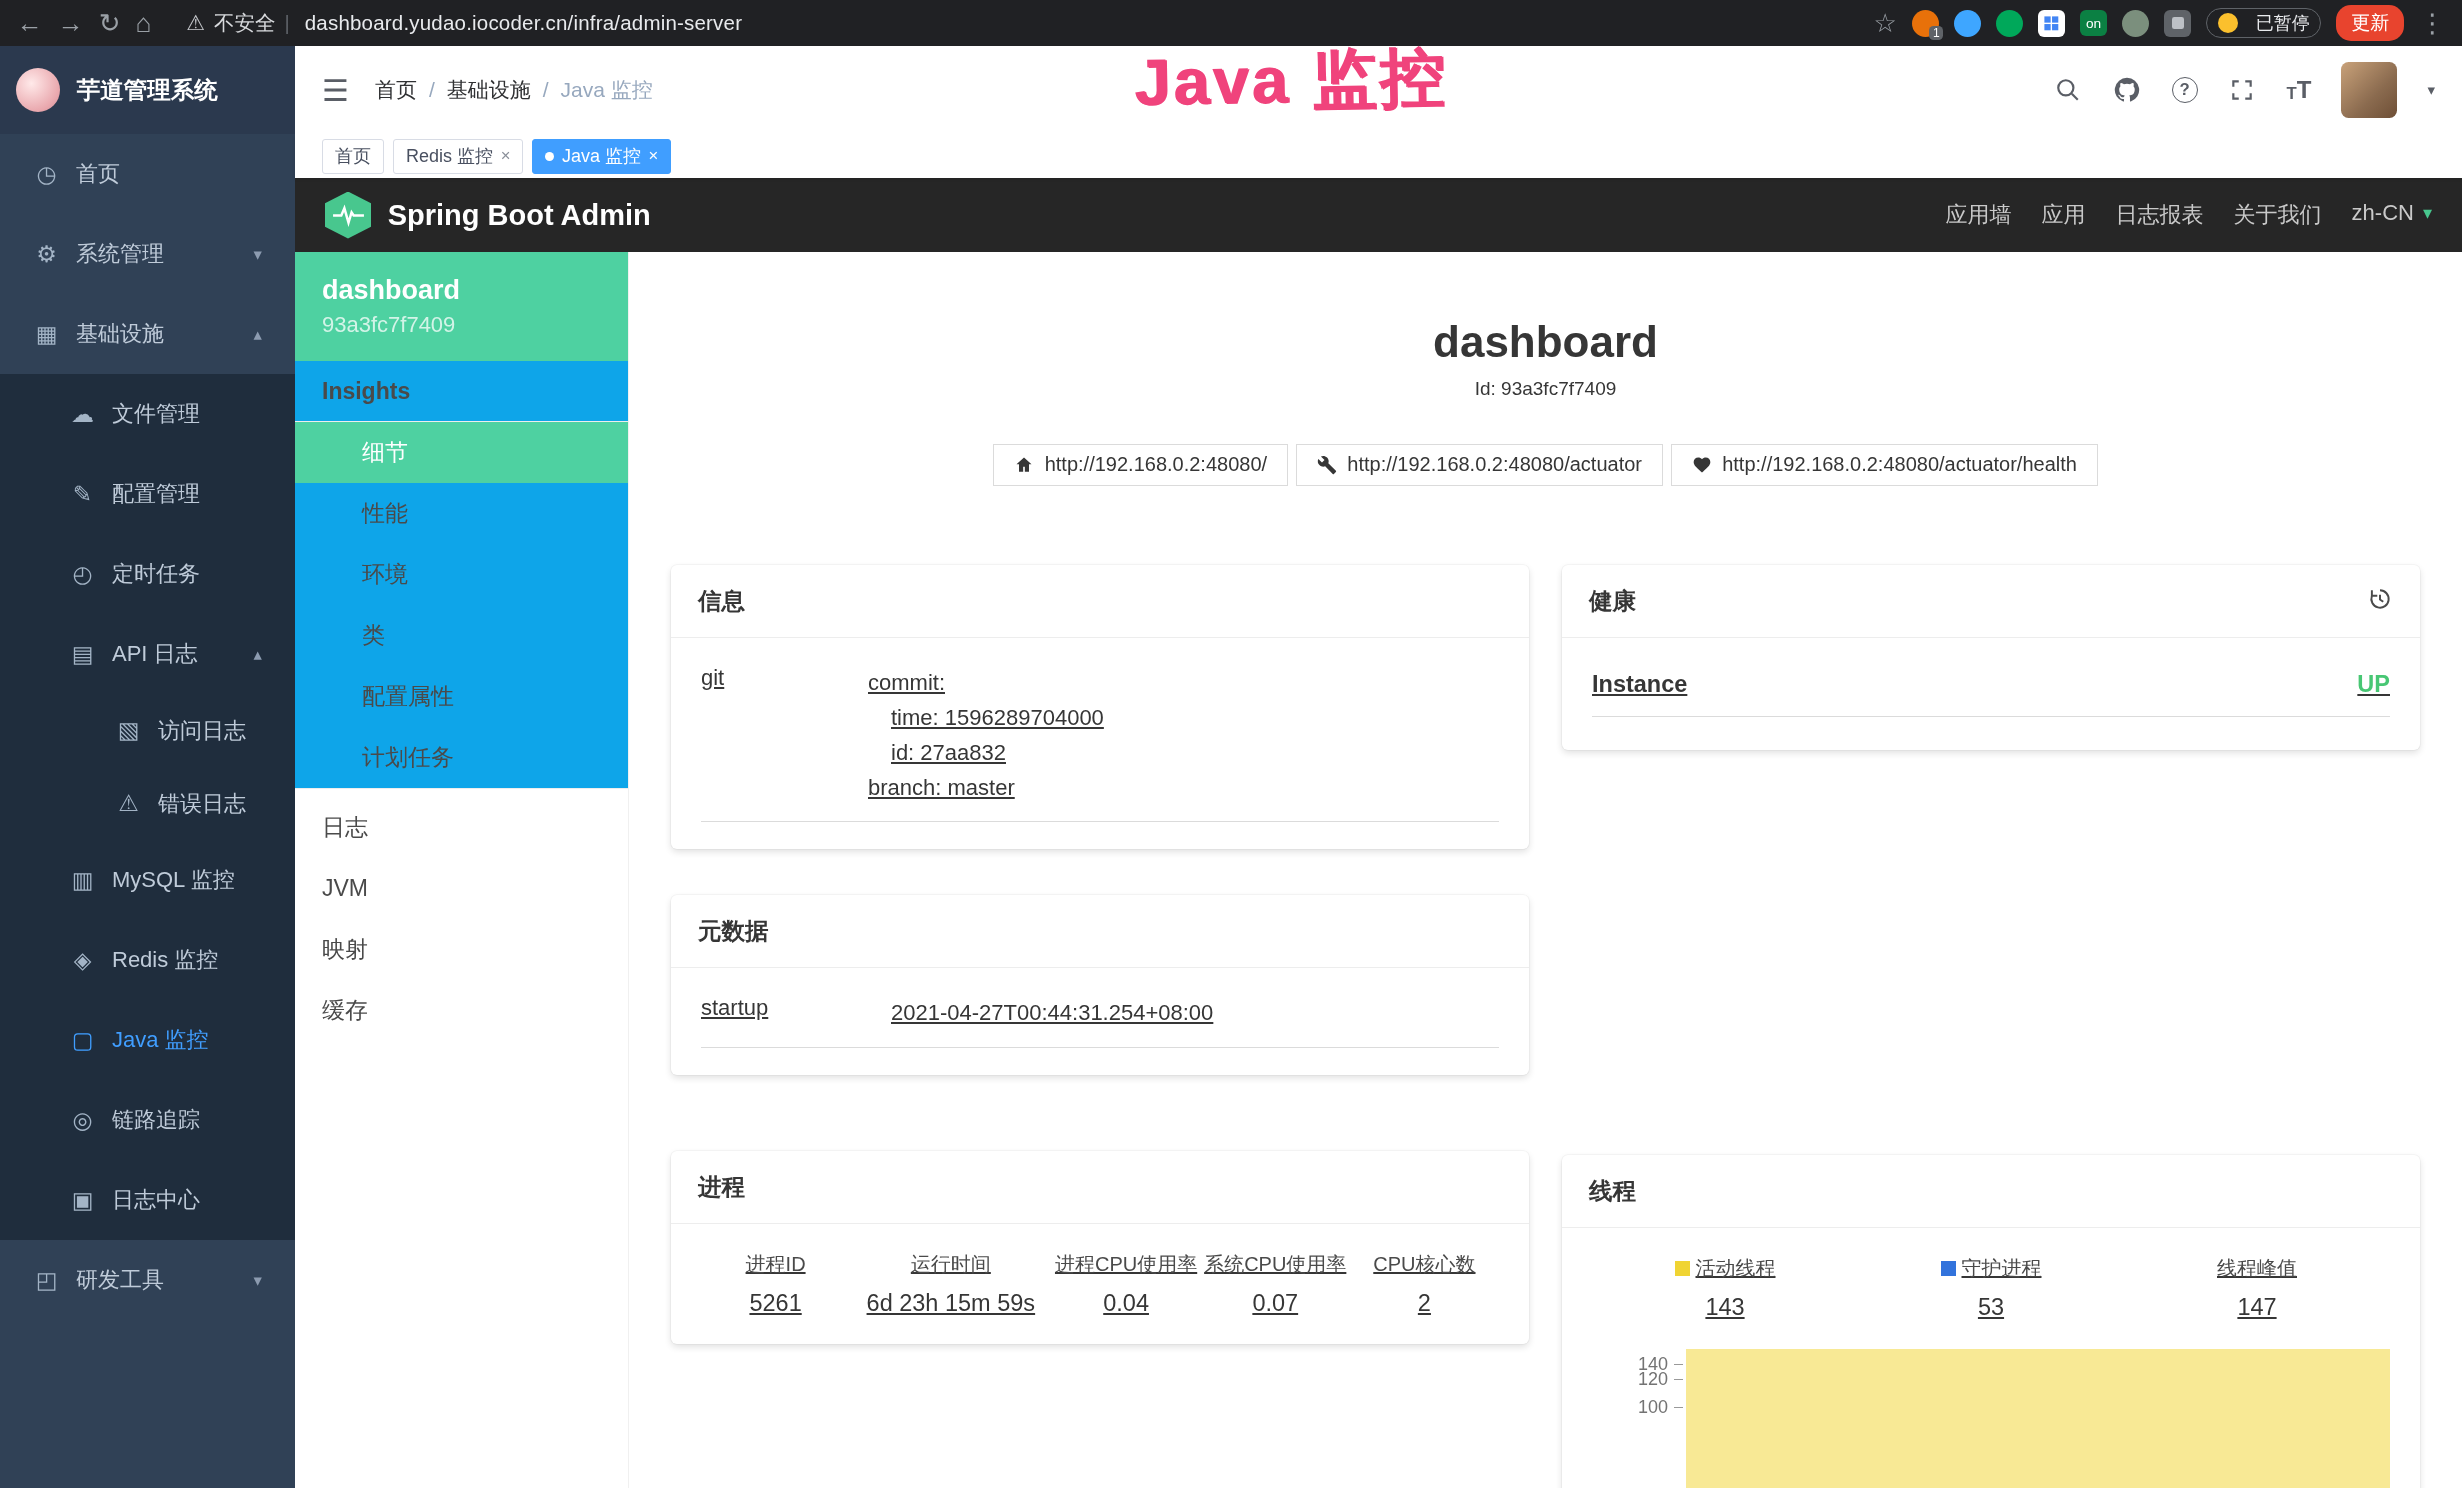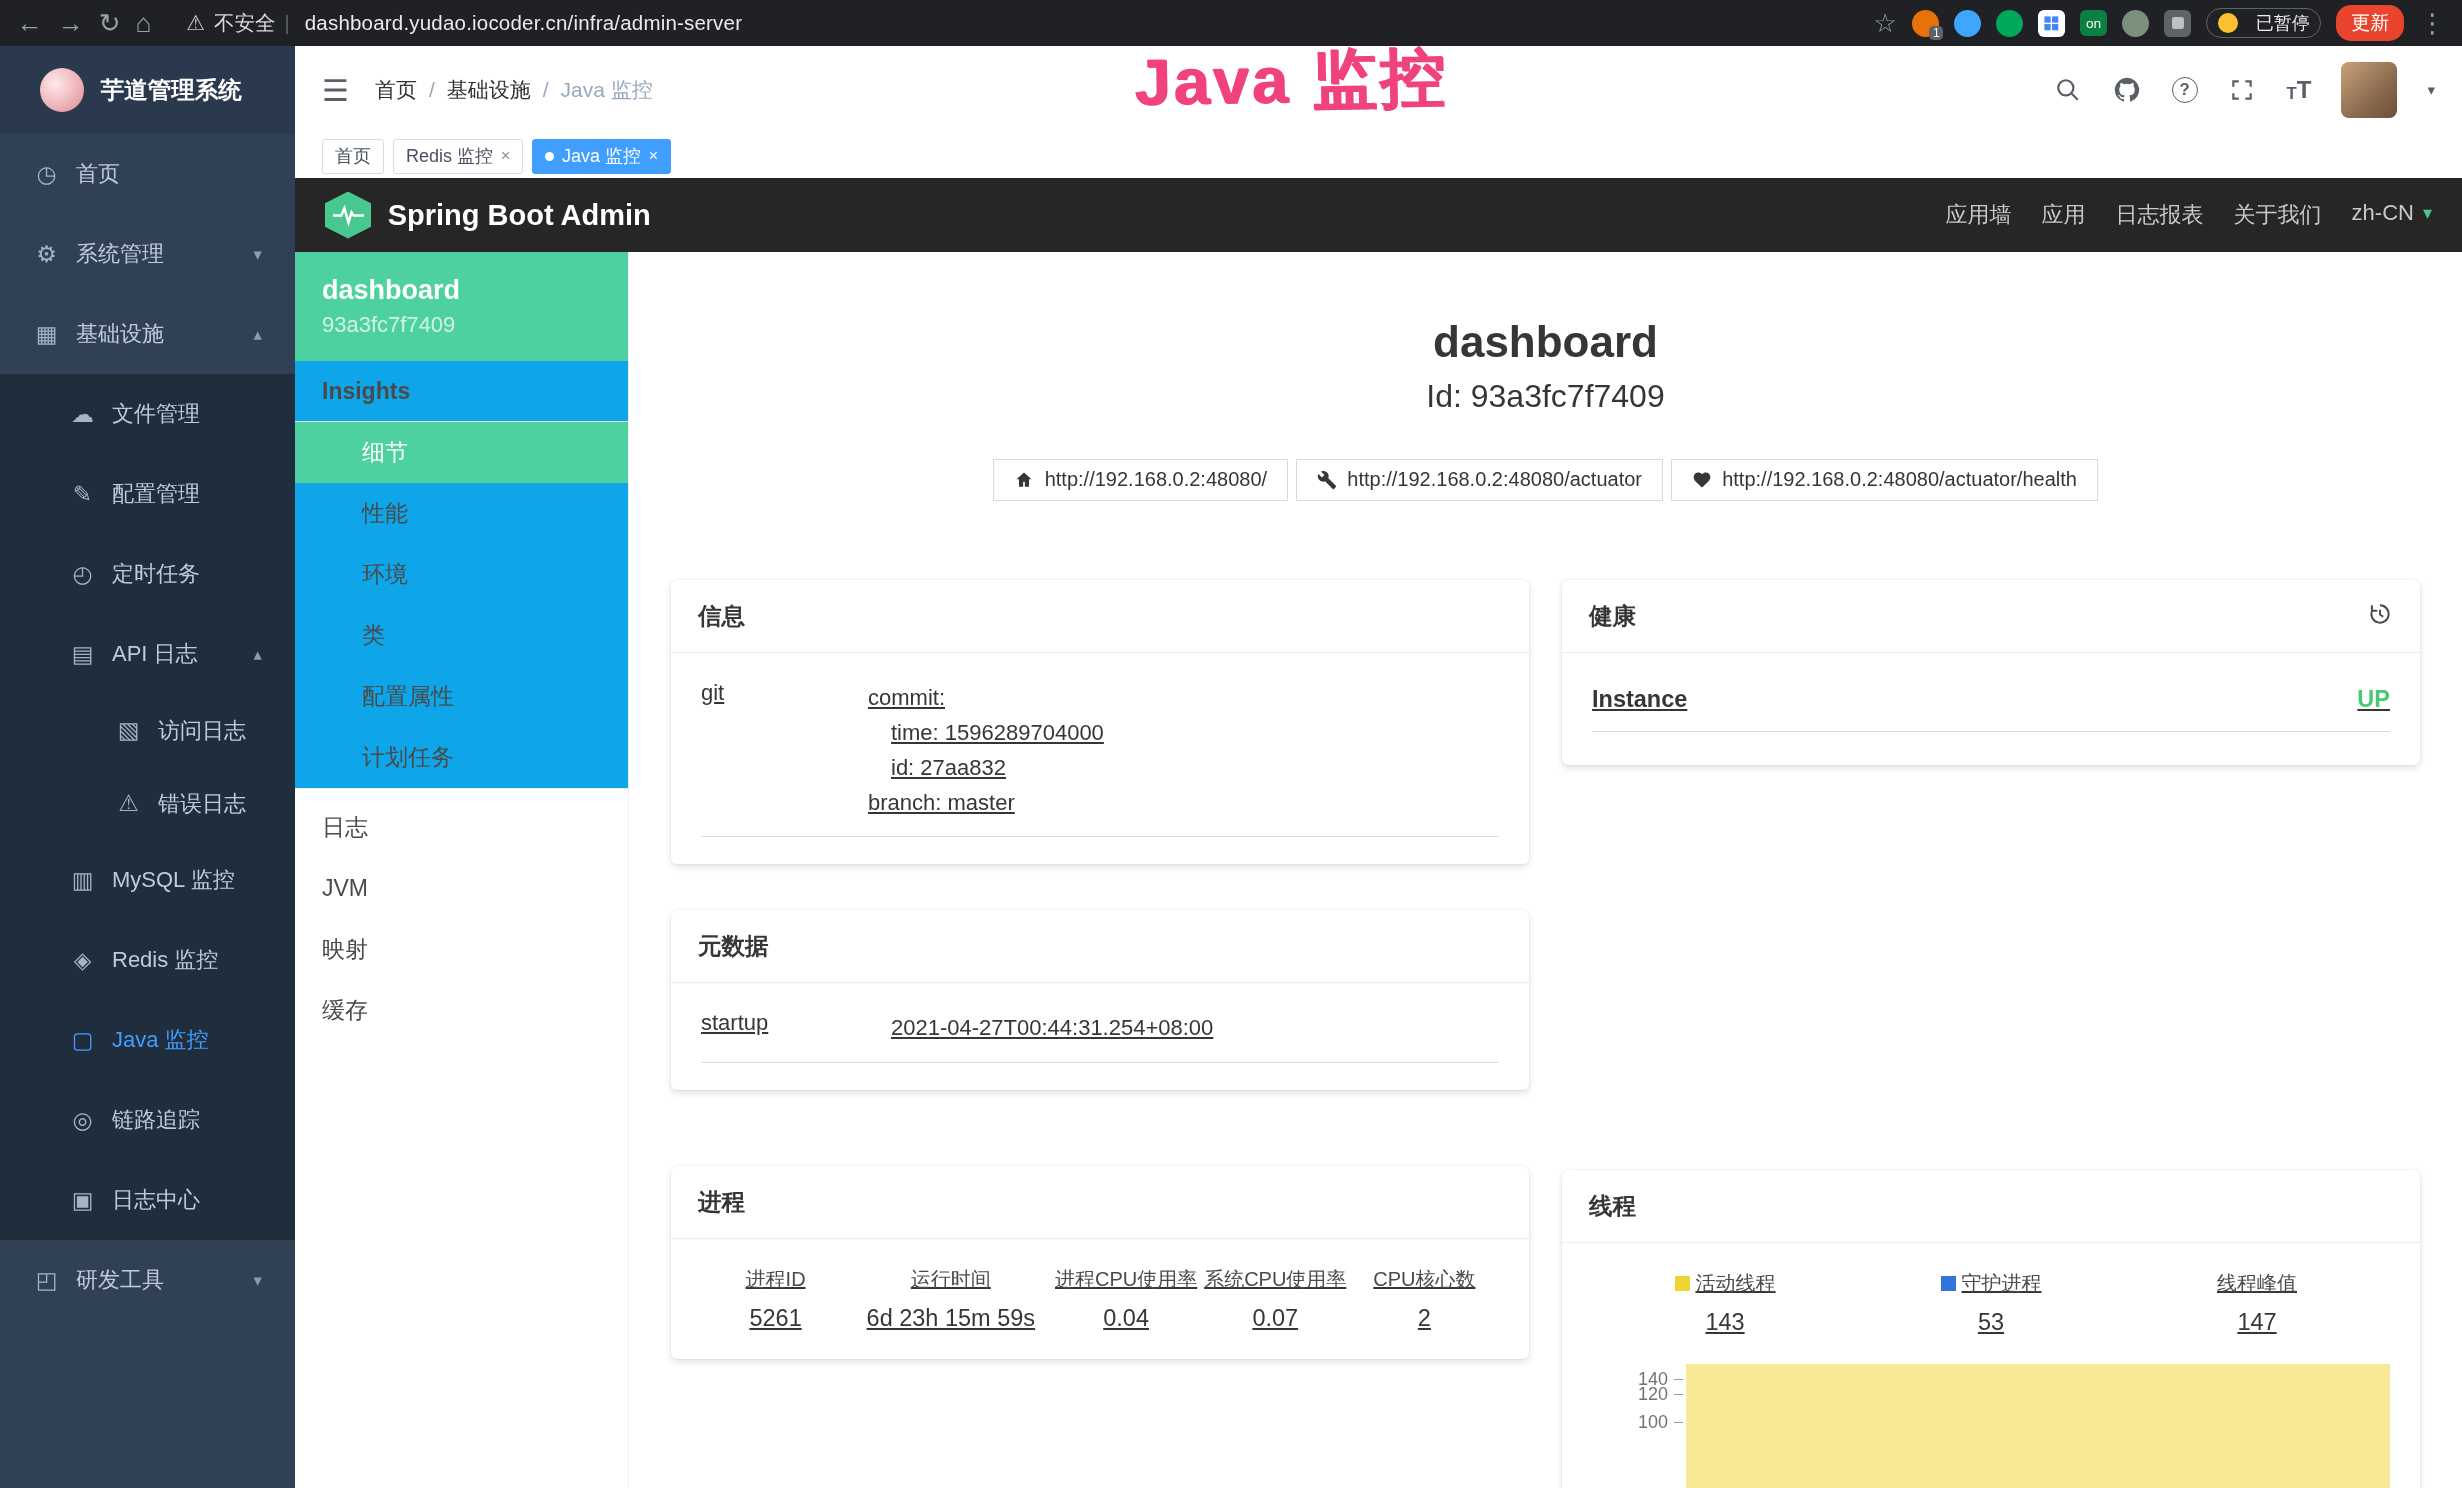--- a/index.html
+++ b/index.html
@@ -25,21 +25,21 @@
   .ext-puzzle { background:#5f6368; border-radius:6px; }
   .ext-puzzle i { display:block; width:12px; height:12px; background:#bdc1c6; border-radius:2.3px; }
   .paused-pill { display:flex; align-items:center; gap:18px; border:0.8px solid #5f6368; border-radius:15px; padding:2.3px 10.6px; color:#e8eaed; font-size:18px; cursor:pointer; }
   .paused-pill .face { width:20px; height:20px; border-radius:50%; background:#fbc02d; }
   .update-btn { background:#e8442e; color:#fff; border:none; border-radius:15px; padding:5.3px 15px; font-size:19px; cursor:pointer; font-family:inherit; }
 
   .body-row { display:flex; height:1443px; }
 
   
   .app-sidebar { width:295px; background:#304156; flex:none; display:flex; flex-direction:column; overflow:hidden; }
-  .logo-row { height:88px; display:flex; align-items:center; gap:16.7px; padding-left:40px; background:#2b394e; flex:none; }
+  .logo-row { height:88px; display:flex; align-items:center; gap:16.7px; padding-left:16px; background:#2b394e; flex:none; }
   .logo-img { width:44px; height:44px; border-radius:50%; background:radial-gradient(circle at 35% 35%, #ffe9e9, #e9a7ad 70%, #c98790); flex:none; }
   .logo-title { color:#fff; font-size:23.5px; font-weight:bold; }
   .app-nav-item { height:80px; display:flex; align-items:center; color:#bfcbd9; font-size:22px; cursor:pointer; flex:none; }
   .app-nav-item .nicon { width:29px; margin-right:15px; font-size:23px; color:#a3b4c6; text-align:center; }
   .app-nav-item .chev { margin-left:auto; margin-right:33px; font-size:16.7px; color:#8c9bb0; }
   .l1 { padding-left:32px; }
   .l2 { padding-left:68px; background:#1f2d3d; }
   .l3 { padding-left:114px; background:#1f2d3d; height:73px; }
   .app-nav-item.active, .app-nav-item.active .nicon { color:#409eff; }
 
@@ -87,21 +87,21 @@
   .sec-label { padding:16.7px 27px; font-size:23px; font-weight:bold; color:#4a4a4a; border-bottom:0.8px solid #ededed; }
   .sba-item { height:61px; display:flex; align-items:center; font-size:23px; color:#4a4a4a; cursor:pointer; }
   .insights .sba-item { padding-left:67px; }
   .root-items .sba-item { padding-left:27px; }
   .sba-item.active { background:#4ed1a1; color:#fff; }
   .root-items { padding-top:7.6px; }
 
   
   .sba-main { flex:1; min-width:0; overflow:hidden; padding-top:65px; position:relative; }
   .page-title { text-align:center; font-size:44px; font-weight:600; color:#363636; }
-  .page-subtitle { text-align:center; font-size:32px; color:#363636; margin-top:10.6px; }
+  .page-subtitle { text-align:center; font-size:19px; color:#363636; margin-top:10.6px; }
   .links-row { display:flex; justify-content:center; margin-top:44px; gap:7.6px; }
   .link-btn { display:inline-flex; align-items:center; gap:10.6px; height:42px; padding:0 20px; border:0.8px solid #dbdbdb; background:#fff; color:#363636; font-size:20px; cursor:pointer; font-family:inherit; }
   .link-btn svg { width:20px; height:20px; fill:#363636; }
 
   .cards { display:flex; gap:33px; padding:0 42px; margin-top:79px; }
   .col { flex:1; display:flex; flex-direction:column; min-width:0; }
   .card { background:#fff; border-radius:6px; box-shadow:0 3px 7.6px rgba(10,10,10,.12), 0 0 0 0.8px rgba(10,10,10,.04); }
   .card-header { display:flex; align-items:center; justify-content:space-between; padding:20px 27px; border-bottom:1.5px solid #ededed; }
   .card-title { font-size:23.5px; font-weight:bold; color:#363636; }
   .hist-icon svg { width:26px; height:26px; stroke:#4a4a4a; fill:none; stroke-width:1.8; cursor:pointer; }

